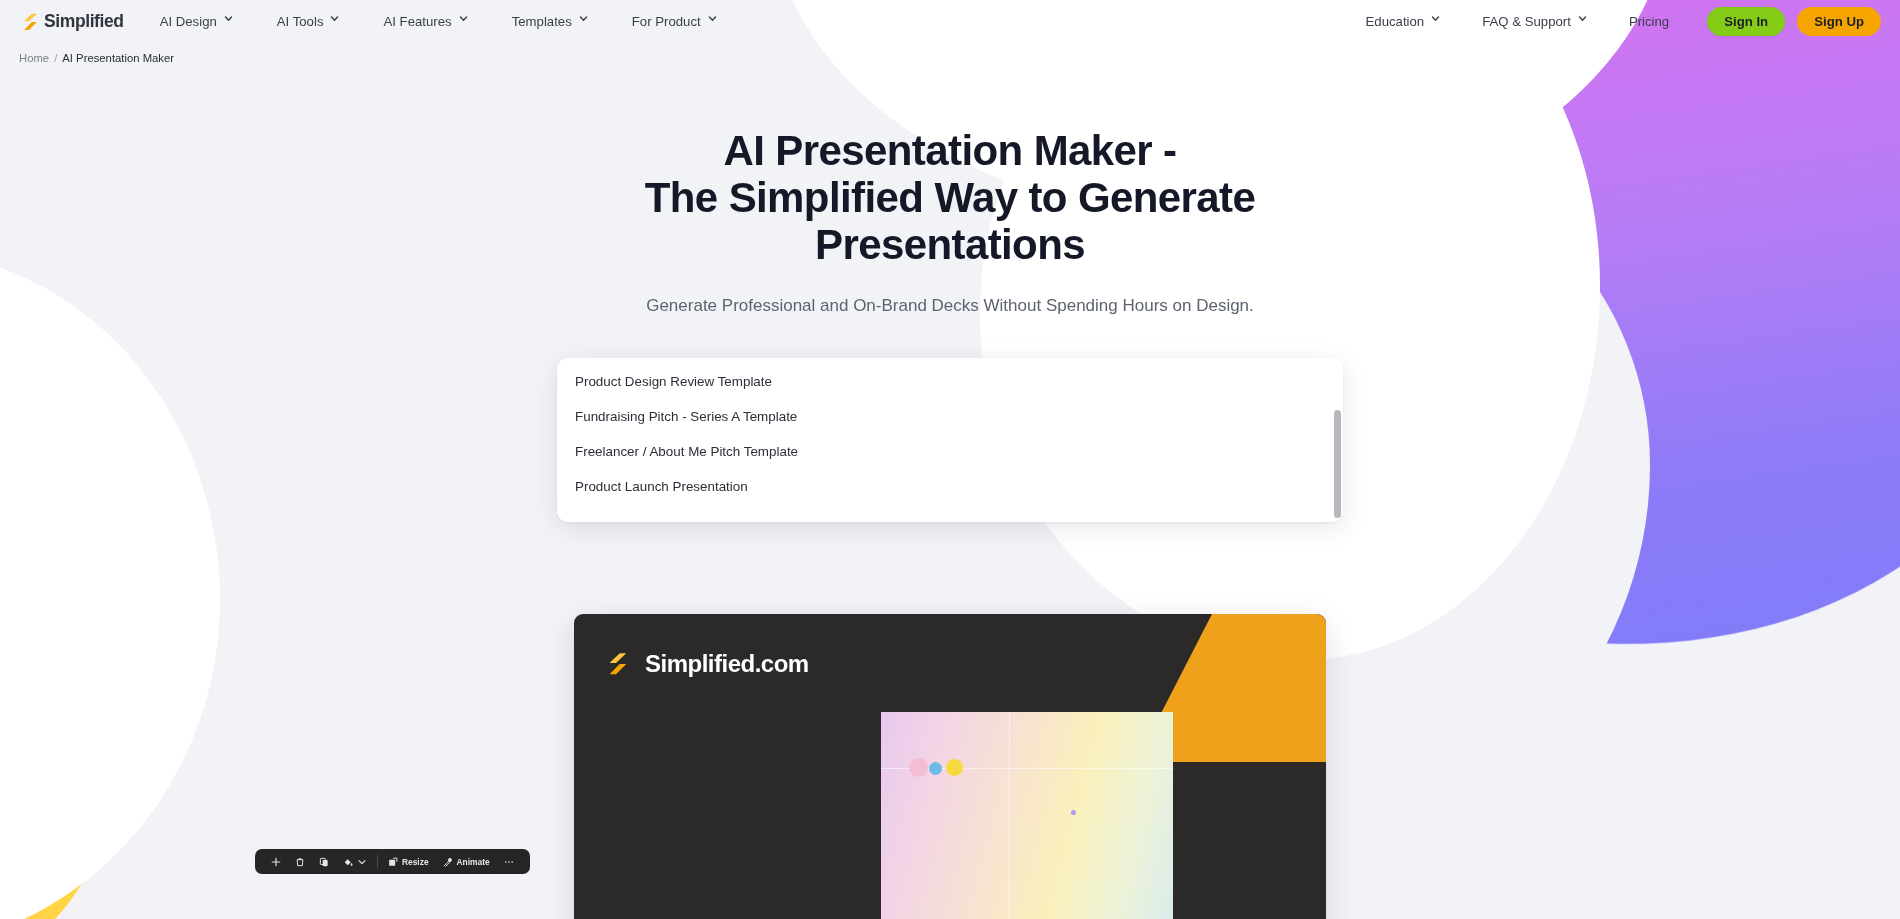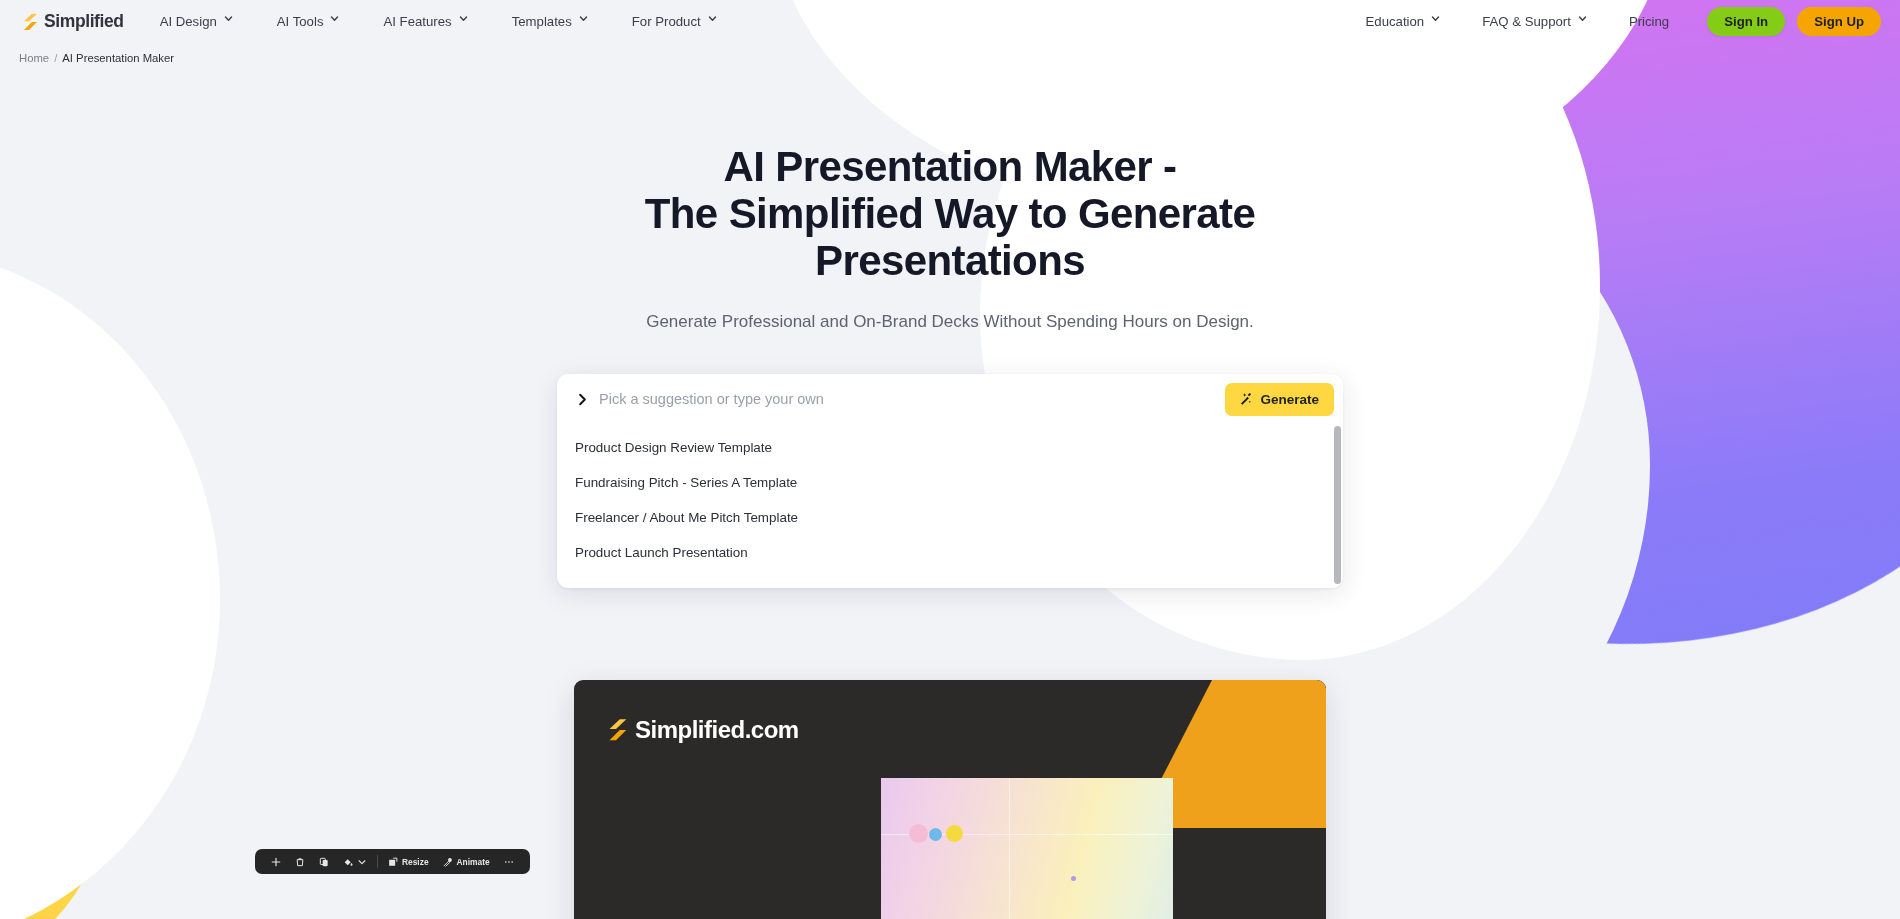--- a/index.html
+++ b/index.html
@@ -111,21 +111,21 @@
   }
   .breadcrumb .crumb-home{ color:#7a7e88; cursor:pointer; }
   .breadcrumb .crumb-sep{ color:#9a9ea8; }
   .breadcrumb .crumb-current{ color:#2b2e36; }
 
   
   .hero{ position:relative; z-index:4; text-align:center; padding-top:63px; }
   h1.hero-title{
     font-size:42px; line-height:1.12; font-weight:bold;
     color:#151827; letter-spacing:-0.6px;
-    max-width:760px; margin:16px auto;
+    max-width:760px; margin:0 auto;
   }
   .hero-sub{
     margin-top:28px;
     font-size:17px; color:#5e6370; font-weight:400;
   }
 
   
   .panel-wrap{ position:relative; z-index:6; display:flex; justify-content:center; margin-top:42px; }
   .panel{
     width:786px;
@@ -185,21 +185,21 @@
   }
   .vc-orange{
     position:absolute; top:0; right:0;
     width:190px; height:148px;
     background:#f0a11c;
     border-top-right-radius:9px;
     clip-path:polygon(40% 0, 100% 0, 100% 100%, 0 100%);
   }
   .vc-logo{
     position:absolute; top:36px; left:29px;
-    display:flex; align-items:center; gap:6px;
+    display:flex; align-items:center; gap:16px;
   }
   .vc-logo-mark{ width:26px; height:26px; display:block; }
   .vc-logo-text{ font-size:24px; font-weight:bold; color:#fff; letter-spacing:-0.5px; }
 
   .vc-slide{
     position:absolute; left:307px; top:98px;
     width:292px; height:322px;
     background:linear-gradient(105deg,#e9c9ee 0%,#f2d3e6 16%,#f7e2d2 38%,#faf0bb 58%,#eef3d8 76%,#cfe8f5 100%);
   }
   .vc-slide .dot{ position:absolute; border-radius:50%; }
@@ -327,40 +327,20 @@
     <span>AI Presentation Maker -</span><br>
     <span>The Simplified Way to Generate</span><br>
     <span>Presentations</span>
   </h1>
   <div class="hero-sub">Generate Professional and On-Brand Decks Without Spending Hours on Design.</div>
 </div>
 
 <div class="panel-wrap">
   <div class="panel">
 
-    <div class="search-row">
-      <span class="arrow-icon">
-        <svg viewBox="0 0 16 16">
-            <path d="M5.5 3 L10.5 8 L5.5 13" fill="none" stroke="#14161f" stroke-width="2.1" stroke-linecap="round" stroke-linejoin="round"></path>
-          </svg>
-      </span>
-      <input class="search-input" type="text" placeholder="Pick a suggestion or type your own" style="">
-      <button class="btn-generate">
-        <span>
-          <svg class="wand-icon" viewBox="0 0 16 16">
-            <path d="M3.2 13.6 L10.2 6.6 L11.6 8 L4.6 15 Z" fill="#14161f" transform="translate(0,-1.4)"></path>
-            <path d="M10.4 4.6 L12.6 2.4 L14 3.8 L11.8 6 Z" fill="#14161f" transform="translate(0,-1.4)"></path>
-            <path d="M7.1 1.2 L7.6 2.6 L9 3.1 L7.6 3.6 L7.1 5 L6.6 3.6 L5.2 3.1 L6.6 2.6 Z" fill="#14161f"></path>
-            <path d="M12.6 9.2 L12.95 10.1 L13.85 10.45 L12.95 10.8 L12.6 11.7 L12.25 10.8 L11.35 10.45 L12.25 10.1 Z" fill="#14161f"></path>
-            <circle cx="9.9" cy="6.4" r="0.7" fill="#14161f"></circle>
-          </svg>
-        </span>
-        <span>Generate</span>
-      </button>
-    </div>
 
     <div class="suggestions">
       <div class="sugg-item">Product Design Review Template</div>
       <div class="sugg-item">Fundraising Pitch - Series A Template</div>
       <div class="sugg-item">Freelancer / About Me Pitch Template</div>
       <div class="sugg-item">Product Launch Presentation</div>
     </div>
 
     <div class="panel-scrollbar">
       <div class="thumb"></div>

